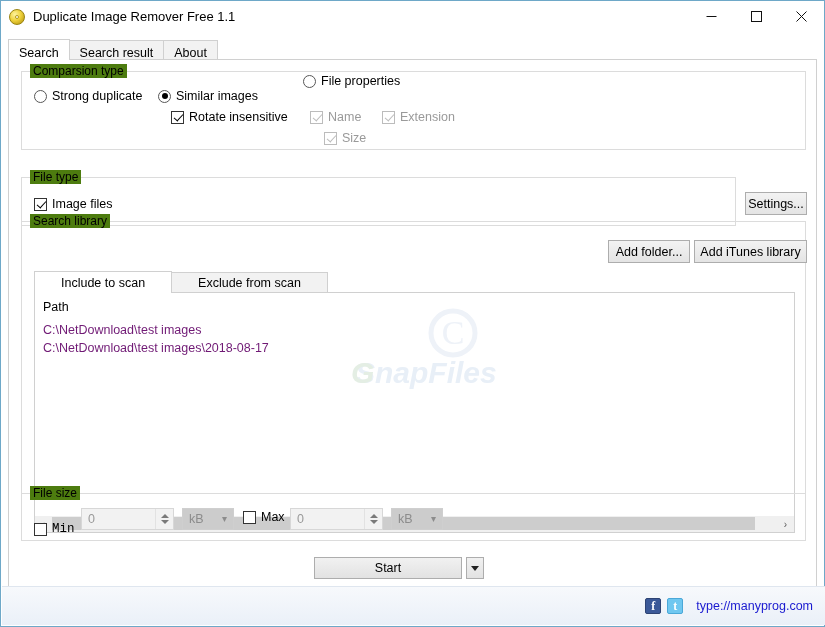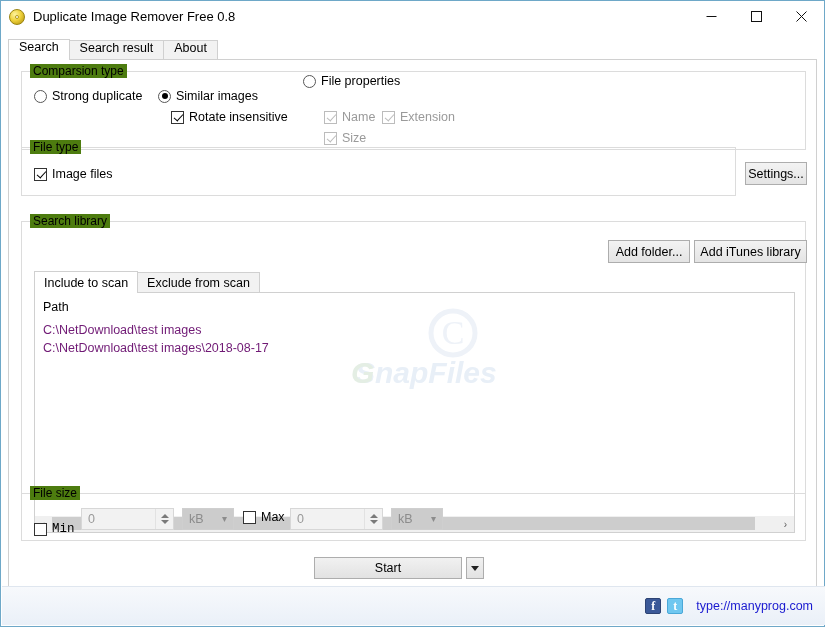--- a/index.html
+++ b/index.html
@@ -88,21 +88,21 @@
     position: absolute;
     left: 7px; top: 38px;
     height: 21px;
     display: flex;
     align-items: flex-end;
   }
   .tab {
     height: 20px;
     padding: 0 10px;
     display: flex;
-    align-items: flex-start;
+    align-items: flex-end;
     font-size: 12.5px;
     box-sizing: border-box;
     border: 1px solid #d0d0d0;
     border-bottom: none;
     background: #f2f2f2;
     color: #000;
     margin-right: -1px;
   }
   .tab.selected {
     background: #ffffff;
@@ -134,21 +134,21 @@
     top: -8px;
     left: 8px;
     background: #4d7c0f;
     padding: 0 3px;
     font-size: 12px;
     color: #000;
     white-space: nowrap;
   }
 
   #grp-comparison { left: 12px; top: 11px; width: 785px; height: 79px; }
-  #grp-filetype   { left: 12px; top: 87px; width: 715px; height: 49px; }
+  #grp-filetype   { left: 12px; top: 117px; width: 715px; height: 49px; }
   #grp-folders    { left: 12px; top: 161px; width: 785px; height: 320px; }
   #grp-filesize   { left: 12px; top: 433px; width: 785px; height: 48px; }
 
   
   .radio, .checkbox {
     position: absolute;
     display: flex;
     align-items: center;
     white-space: nowrap;
     font-size: 12.5px;
@@ -216,21 +216,21 @@
   
   #subtabs {
     position: absolute;
     left: 12px; top: 49px;
     height: 22px;
     display: flex;
     align-items: flex-end;
   }
   .subtab {
     height: 21px;
-    padding: 0 9px;
+    padding: 0 26px;
     display: flex;
     align-items: center;
     font-size: 12.5px;
     box-sizing: border-box;
     border: 1px solid #d0d0d0;
     border-bottom: none;
     background: #f2f2f2;
     margin-right: -1px;
   }
   .subtab.selected {
@@ -443,21 +443,21 @@
 </head>
 <body>
 
 <div id="window">
 
   <div id="titlebar">
     <div id="app-icon">
       <div class="disc"></div>
       <div class="hole"></div>
     </div>
-    <div id="title-text">Duplicate Image Remover Free 0.8</div>
+    <div id="title-text">Duplicate Image Remover Free 1.1</div>
 
     <div id="win-buttons">
       <div class="win-btn">
         <svg width="11" height="11" viewBox="0 0 11 11">
             <line x1="0.5" y1="5.5" x2="10.5" y2="5.5" stroke="#111" stroke-width="1"></line>
           </svg>
       </div>
       <div class="win-btn">
         <svg width="11" height="11" viewBox="0 0 11 11">
             <rect x="0.5" y="0.5" width="10" height="10" fill="none" stroke="#111" stroke-width="1"></rect>
@@ -502,21 +502,21 @@
       <div class="radio" style="left:281px; top:2px;text-align:center;">
         <span class="mark"></span>
         <span class="lbl">File properties</span>
       </div>
 
       <div class="checkbox checked" style="left:149px; top:38px;">
         <span class="mark"></span>
         <span class="lbl">Rotate insensitive</span>
       </div>
 
-      <div class="checkbox checked disabled" style="left:302px; top:38px;">
+      <div class="checkbox checked disabled" style="left:288px; top:38px;">
         <span class="mark"></span>
         <span class="lbl">Name</span>
       </div>
 
       <div class="checkbox checked disabled" style="left:360px; top:38px;">
         <span class="mark"></span>
         <span class="lbl">Extension</span>
       </div>
 
       <div class="checkbox checked disabled" style="left:302px; top:59px;">

